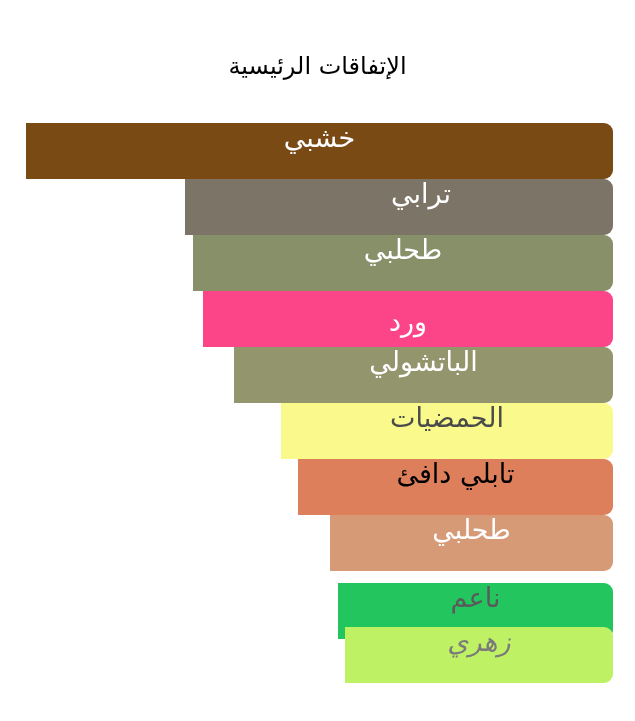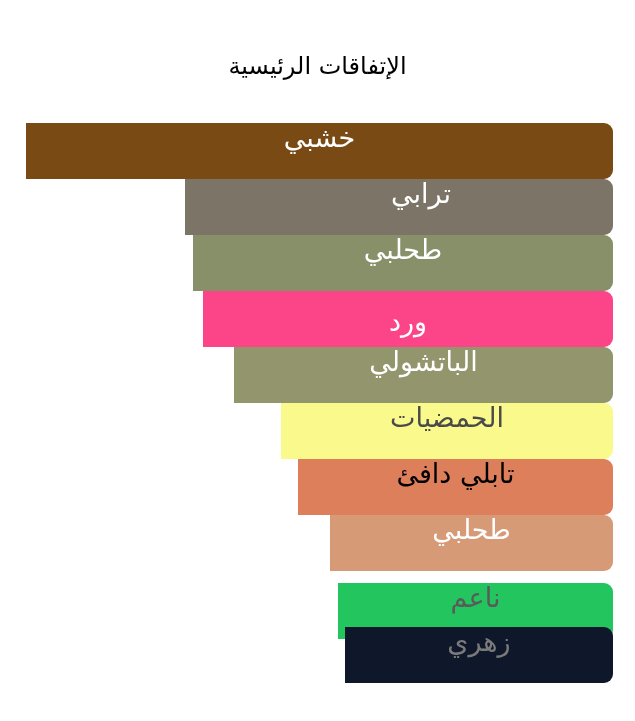--- a/index.html
+++ b/index.html
@@ -88,18 +88,18 @@
       </div>
       <div class="funnel-bar" style="left: 298px; width: 315px; top: 459px; background: rgb(222, 127, 92);">
         <span class="funnel-bar-label" style="color: #000000;">تابلي دافئ</span>
       </div>
       <div class="funnel-bar" style="left: 330px; width: 283px; top: 515px; background: rgb(215, 154, 119);">
         <span class="funnel-bar-label" style="color: rgb(255, 255, 255);">طحلبي</span>
       </div>
       <div class="funnel-bar" style="left: 338px; width: 275px; top: 571px; background: #22c55e; margin-top: 12px;">
         <span class="funnel-bar-label" style="color: rgb(90, 90, 90);">ناعم</span>
       </div>
-      <div class="funnel-bar" style="left: 345px; width: 268px; top: 627px; background: #0f172a;">
+      <div class="funnel-bar" style="left: 345px; width: 268px; top: 627px; background: #bef264; font-style: italic;">
         <span class="funnel-bar-label" style="color: rgb(122, 122, 122);">زهري</span>
       </div>
     </div>
 
 </div>
 
 </body></html>

